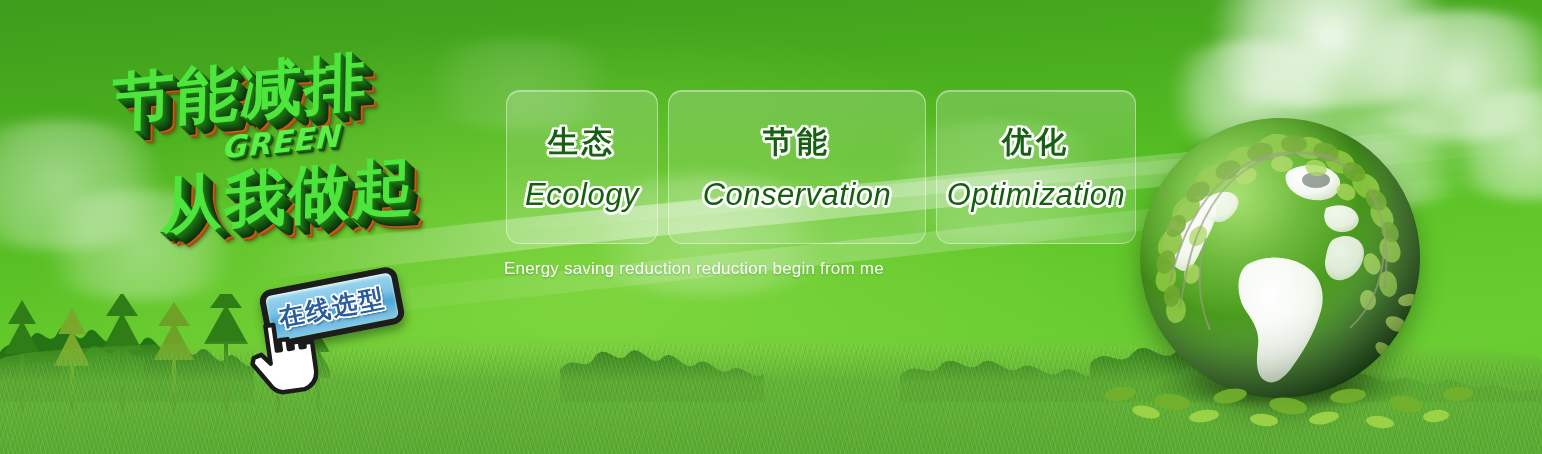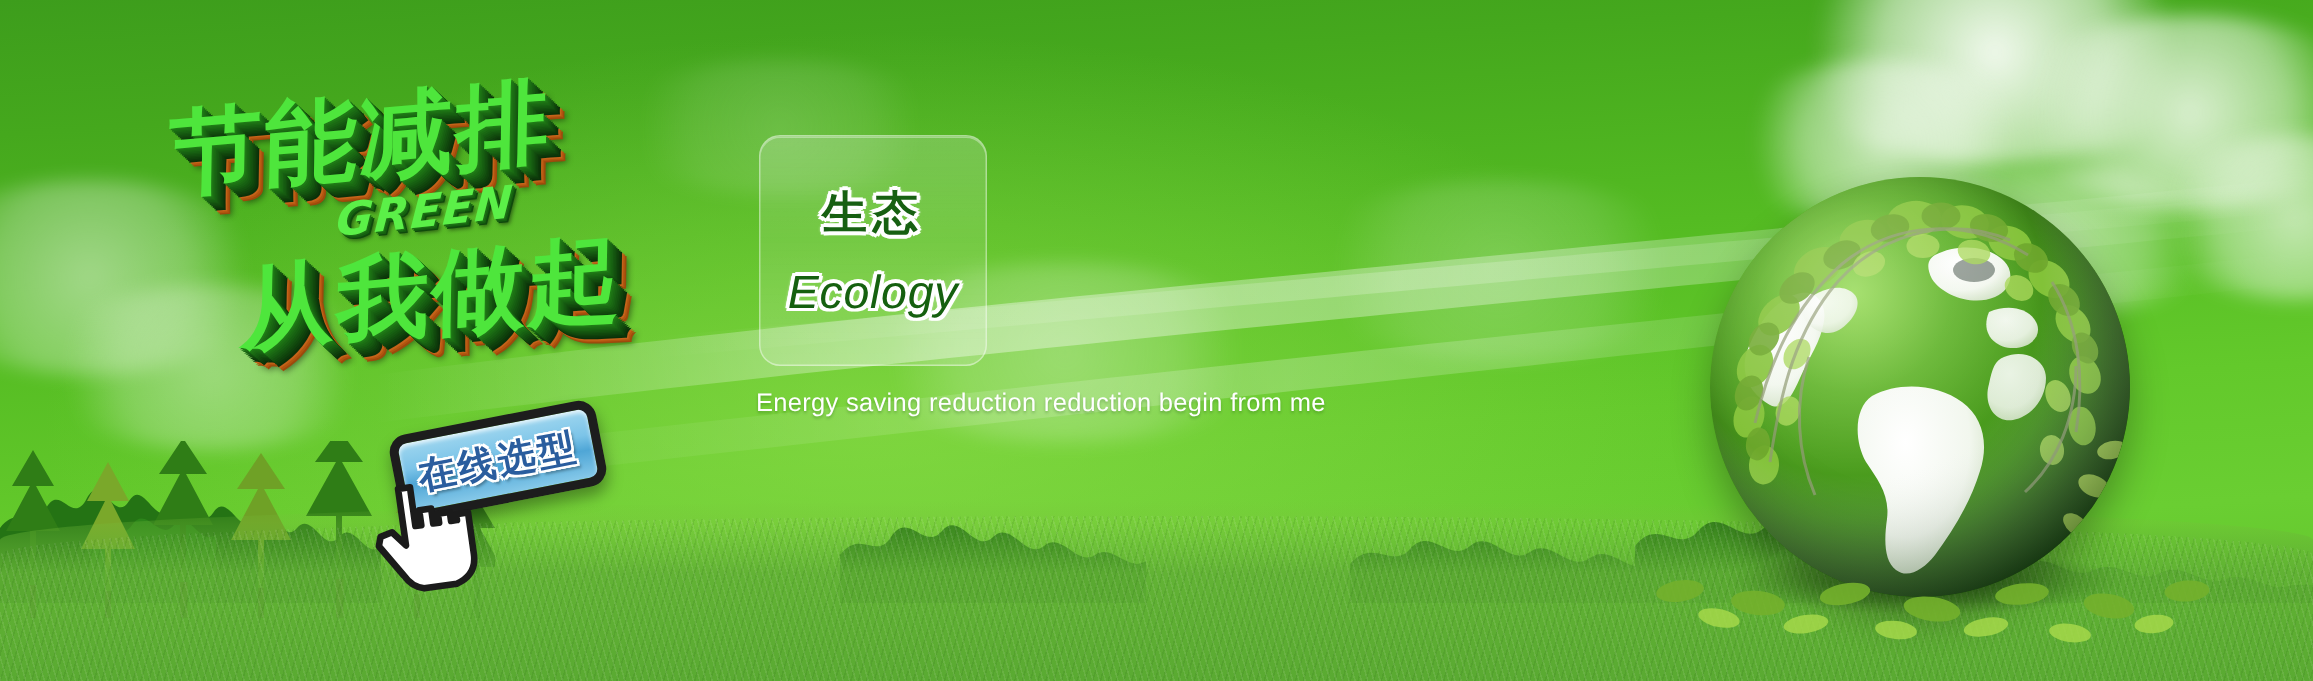--- a/index.html
+++ b/index.html
@@ -224,20 +224,28 @@
     <span>在线选型</span>
   </div>
   <svg class="cursor-hand" viewBox="0 0 38 40">
     <path d="M13,3 h4 v13 h2 v-5 h4 v5 h2 v-3 h4 v3 h2 v-2 h4 v14 q0,7 -7,9 h-11 q-4,-1 -6,-5 l-7,-11 l1,-3 l4,-1 l4,5 z" fill="#ffffff" stroke="#1b1b1b" stroke-width="2.2" stroke-linejoin="round"></path>
   </svg>
 
   <div class="cards">
     <div class="card card-0">
       <div class="card-cn">生态</div>
       <div class="card-en">Ecology</div>
+    </div>
+    <div class="card card-1">
+      <div class="card-cn">节能</div>
+      <div class="card-en">Conservation</div>
+    </div>
+    <div class="card card-2">
+      <div class="card-cn">优化</div>
+      <div class="card-en">Optimization</div>
     </div>
   </div>
 
   <div class="tagline">Energy saving reduction reduction begin from me</div>
 
   <div class="globe-wrap">
     <div class="globe-shadow"></div>
     <div class="globe">
       <svg viewBox="0 0 280 280" style="position:absolute;left:0;top:0;width:280px;height:280px;">
         <defs>

